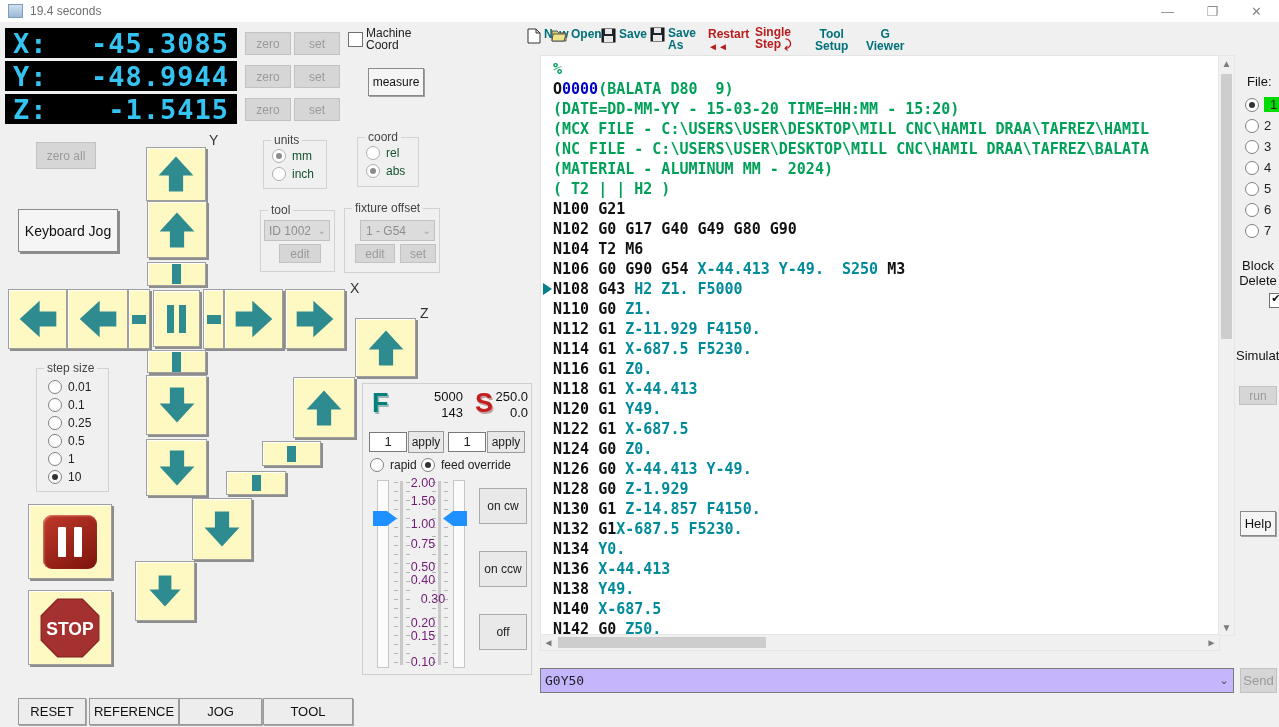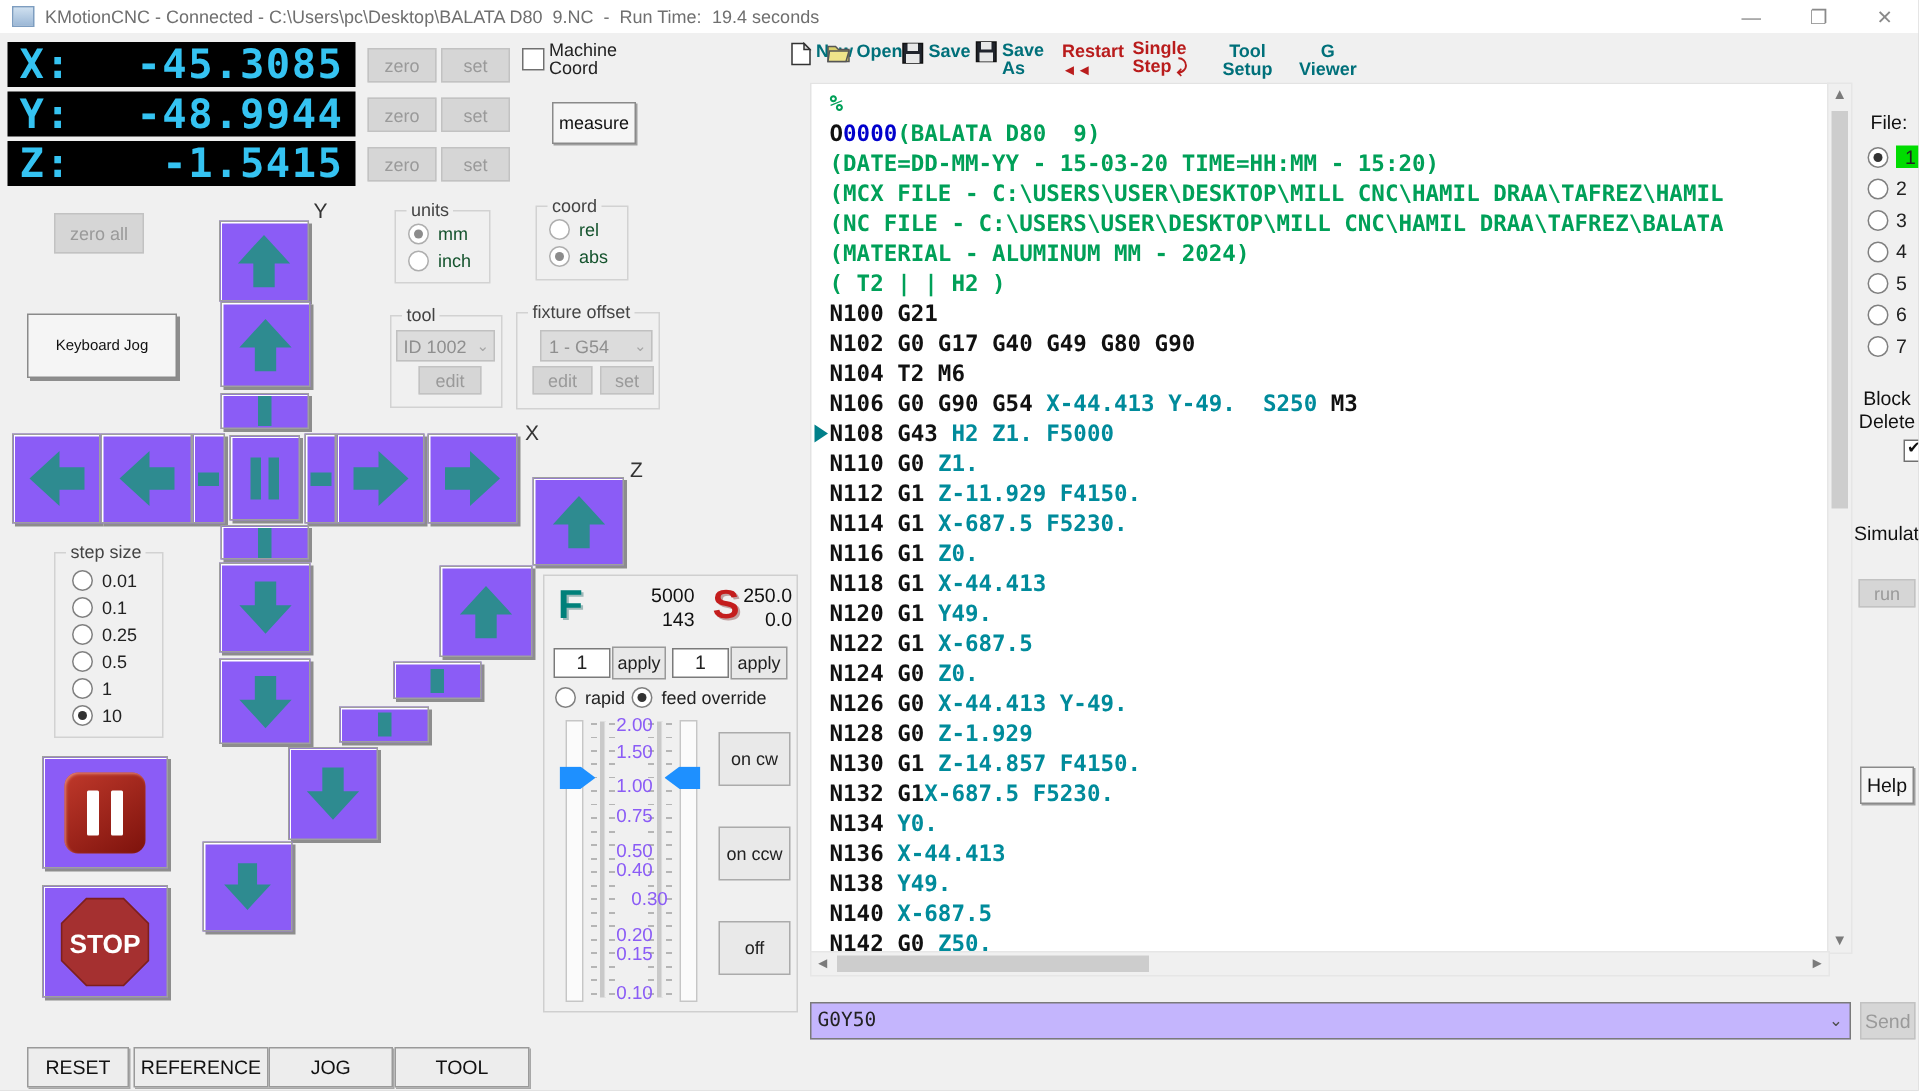--- a/index.html
+++ b/index.html
@@ -40,21 +40,21 @@
   .group > .glabel{position:absolute;top:-8px;left:7px;background:#f0f0f0;padding:0 3px;color:#444;}
   .dimtext{color:#14532d;}
   .optrow{display:flex;align-items:center;gap:6px;position:absolute;}
 
   
   .tbar-item{position:absolute;display:flex;align-items:flex-start;gap:3px;
              color:#00707a;font-weight:bold;line-height:12px;}
   .tbar-item.dis{color:#b91c1c;}
 
   
-  .jog{position:absolute;background:#8b5cf6;border:1px solid #9f9f9f;
+  .jog{position:absolute;background:#fef9c3;border:1px solid #9f9f9f;
        box-shadow:2px 2px 0 #8d8d8d, inset 1px 1px 0 #ffffff;
        display:flex;align-items:center;justify-content:center;}
   .jog svg{display:block;}
   .teal{fill:#2e8b90;}
   .barv{width:9px;height:20px;background:#2e8b90;}
   .barh{width:20px;height:9px;background:#2e8b90;}
   .jpause{display:flex;gap:5px;}
   .jpause i{display:block;width:7px;height:28px;background:#2e8b90;}
   .axis-lab{position:absolute;font-size:14px;color:#333;}
 
@@ -70,21 +70,21 @@
            text-align:center;font-size:13px;line-height:18px;}
   .applybtn{position:absolute;height:20px;background:#e8e8e8;border:1px solid #9a9a9a;
             font-size:12px;display:flex;align-items:center;justify-content:center;}
   .sl-channel{position:absolute;width:10px;border:1px solid #c6c6c6;background:#fbfbfb;}
   .sl-groove{position:absolute;width:3px;background:#c9c9c9;border-right:1px solid #eee;}
   .sl-ticks{position:absolute;width:4px;
             background:repeating-linear-gradient(#b5b5b5 0 1px,transparent 1px 9px);}
   .sl-thumb{position:absolute;width:24px;height:15px;background:#1e90ff;}
   .thumb-r{clip-path:polygon(0 0,58% 0,100% 50%,58% 100%,0 100%);}
   .thumb-l{clip-path:polygon(100% 0,42% 0,0 50%,42% 100%,100% 100%);}
-  .scale-lab{position:absolute;font-size:12.5px;color:#8b5cf6;width:40px;text-align:center;}
+  .scale-lab{position:absolute;font-size:12.5px;color:#701a75;width:40px;text-align:center;}
   .spinbtn{position:absolute;width:46px;background:#e9e9e9;border:1px solid #ababab;
            display:flex;align-items:center;justify-content:center;font-size:12px;}
 
   
   .pausebig{border-radius:9px;background:linear-gradient(145deg,#c0392b,#7d120c);
             width:54px;height:54px;display:flex;align-items:center;justify-content:center;gap:8px;
             box-shadow:inset 1px 1px 2px #e08070;}
   .pausebig i{display:block;width:8px;height:30px;background:#fff;border-radius:1px;}
 
   
@@ -121,21 +121,20 @@
           font-size:13px;color:#111;}
 </style>
 </head>
 <body>
 
 <div id="app">
 
   
   <div class="titlebar">
     <span class="app-ico"></span>
-    <span class="title-text">KMotionCNC - Connected - C:\Users\pc\Desktop\BALATA D80  9.NC  -  Run Time:</span>
     <span class="title-text">19.4 seconds</span>
     <span class="win-ctl" style="left:1145px;">—</span>
     <span class="win-ctl" style="left:1190px;">❐</span>
     <span class="win-ctl" style="left:1234px;">✕</span>
   </div>
 
   
   <div class="dro abs" style="left:5px;top:28px;width:216px;height:30px;">
     <span>X:</span>
     <span>-45.3085</span>
@@ -206,21 +205,21 @@
   </div>
   <div class="tbar-item" style="left:815px;top:28px;text-align:center;">
     <span><span>Tool</span><br><span>Setup</span></span>
   </div>
   <div class="tbar-item" style="left:866px;top:28px;text-align:center;">
     <span style="text-align:center;"><span>G</span><br><span>Viewer</span></span>
   </div>
 
   
   <div class="btn dis abs" style="left:36px;top:142px;width:58px;height:25px;">zero all</div>
-  <div class="btn ena abs" style="left:18px;top:209px;width:98px;height:41px;font-size:10px;box-shadow:2px 2px 0 #8d8d8d;">Keyboard Jog</div>
+  <div class="btn ena abs" style="left:18px;top:209px;width:98px;height:41px;font-size:14px;box-shadow:2px 2px 0 #8d8d8d;">Keyboard Jog</div>
 
   
   <div class="axis-lab" style="left:209px;top:132px;">Y</div>
   <div class="axis-lab" style="left:350px;top:280px;">X</div>
   <div class="axis-lab" style="left:420px;top:305px;">Z</div>
 
   
   <div class="jog" style="left:146px;top:147px;width:58px;height:52px;">
     <svg width="38" height="38" viewBox="0 0 24 24">
         <path class="teal" d="M12 1 L23 13 H16.5 V23 H7.5 V13 H1 Z"></path>

